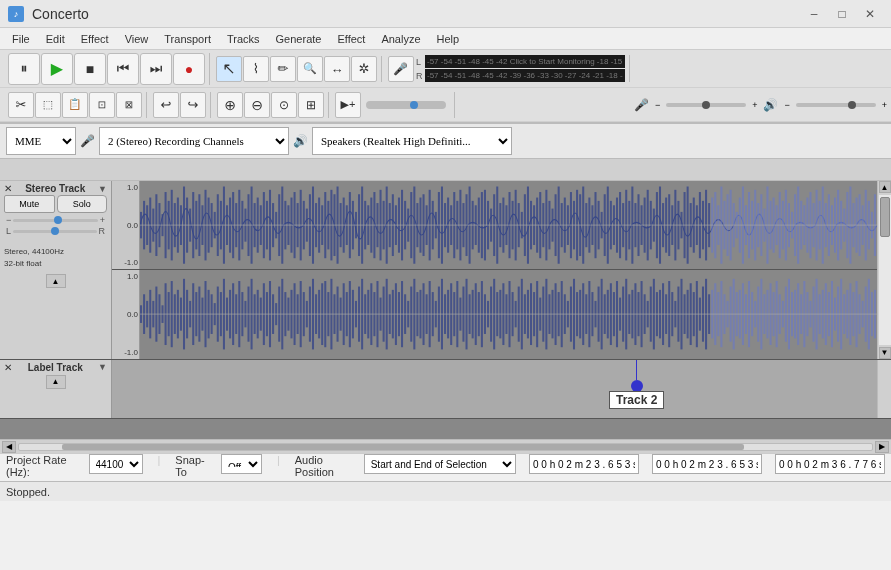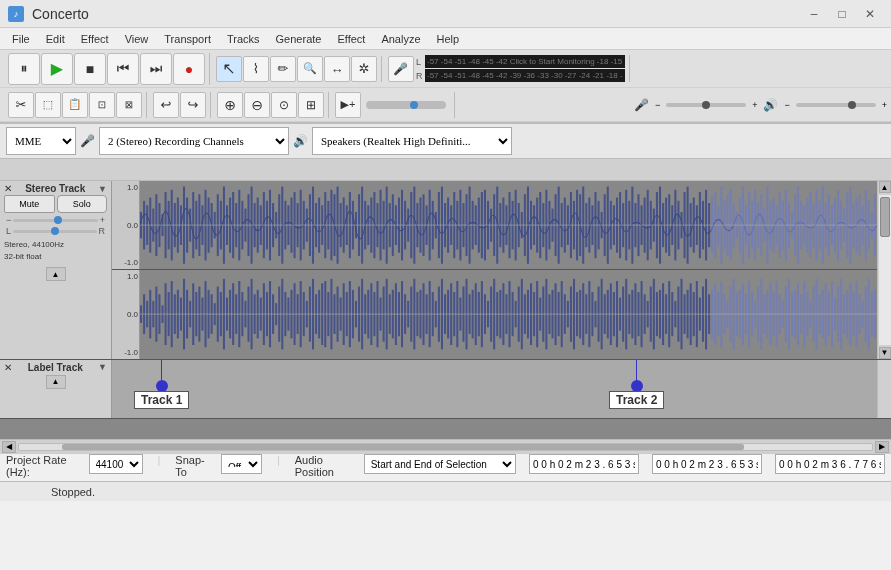--- a/index.html
+++ b/index.html
@@ -207,21 +207,21 @@
           </div>
           <span>+</span>
         </div>
         <div style="display:flex;align-items:center;font-size:9px;color:#555;margin:1px 2px;">
           <span>L</span>
           <div style="flex:1;height:3px;background:#bbb;border-radius:2px;position:relative;margin:0 2px;">
             <div style="width:8px;height:8px;background:#4488cc;border-radius:50%;position:absolute;left:46%;top:-2.5px;"></div>
           </div>
           <span>R</span>
         </div>
-        <div style="font-size:8px;color:#333;margin-top:3px;line-height:1.5;">Stereo, 44100Hz<br>32-bit float</div>
+        <div style="font-size:8px;color:#333;margin-top:10px;line-height:1.5;">Stereo, 44100Hz<br>32-bit float</div>
         <div style="margin-top:4px;display:flex;justify-content:center;">
           <button style="width:20px;height:14px;background:#c8c8c8;border:1px solid #aaa;cursor:pointer;font-size:8px;">▲</button>
         </div>
       </div>
 
       <div style="flex:1;display:flex;flex-direction:column;background:#777;overflow:hidden;">
 
         <div style="flex:1;display:flex;border-bottom:1px solid #555;">
           <div style="width:28px;background:#c8c8c8;border-right:1px solid #999;display:flex;flex-direction:column;justify-content:space-between;padding:2px 1px;font-size:8px;color:#333;text-align:right;">
             <span>1.0</span>
@@ -766,25 +766,20 @@
           <span style="font-size:10px;font-weight:bold;color:#333;">Label Track</span>
           <span style="font-size:9px;color:#555;cursor:pointer;">▼</span>
         </div>
         <div style="display:flex;justify-content:center;">
           <button style="width:20px;height:14px;background:#c8c8c8;border:1px solid #aaa;cursor:pointer;font-size:8px;">▲</button>
         </div>
       </div>
 
       <div style="flex:1;background:#aaaaaa;position:relative;overflow:hidden;">
 
-        <div style="position:absolute;left:22px;top:0;bottom:0;display:flex;flex-direction:column;align-items:center;">
-          <div style="width:1px;height:20px;background:#3333cc;"></div>
-          <div style="width:12px;height:12px;background:#3333cc;border-radius:50%;"></div>
-          <div style="background:white;border:1px solid #555;padding:1px 6px;font-size:12px;font-weight:bold;color:#333;white-space:nowrap;margin-top:-1px;">Track 1</div>
-        </div>
 
         <div style="position:absolute;left:497px;top:0;bottom:0;display:flex;flex-direction:column;align-items:center;">
           <div style="width:1px;height:20px;background:#3333cc;"></div>
           <div style="width:12px;height:12px;background:#3333cc;border-radius:50%;"></div>
           <div style="background:white;border:1px solid #555;padding:1px 6px;font-size:12px;font-weight:bold;color:#333;white-space:nowrap;margin-top:-1px;">Track 2</div>
         </div>
       </div>
 
       <div style="width:14px;background:#d0d0d0;border-left:1px solid #bbb;"></div>
     </div>
@@ -820,14 +815,14 @@
   <select style="height:20px;border:1px solid #aaa;background:white;font-size:10px;padding:0 2px;cursor:pointer;width:190px;">
     <option>Start and End of Selection</option>
   </select>
 
   <input type="text" style="height: 20px; border: 1px solid rgb(170, 170, 170); background: white; font-size: 10px; padding: 0px 3px; width: 110px;" value="0 0 h 0 2 m 2 3 . 6 5 3 s">
   <input type="text" style="height: 20px; border: 1px solid rgb(170, 170, 170); background: white; font-size: 10px; padding: 0px 3px; width: 110px;" value="0 0 h 0 2 m 2 3 . 6 5 3 s">
   <input type="text" style="height: 20px; border: 1px solid rgb(170, 170, 170); background: white; font-size: 10px; padding: 0px 3px; width: 110px;" value="0 0 h 0 2 m 3 6 . 7 7 6 s">
 </div>
 
 <div style="background:#e8e8e8;height:20px;display:flex;align-items:center;padding:0 6px;border-top:1px solid #bbb;">
-  <span style="font-size:11px;color:#333;margin-left:45px;">Stopped.</span>
+  <span style="font-size:11px;color:#333;">Stopped.</span>
 </div>
 
 </body></html>

